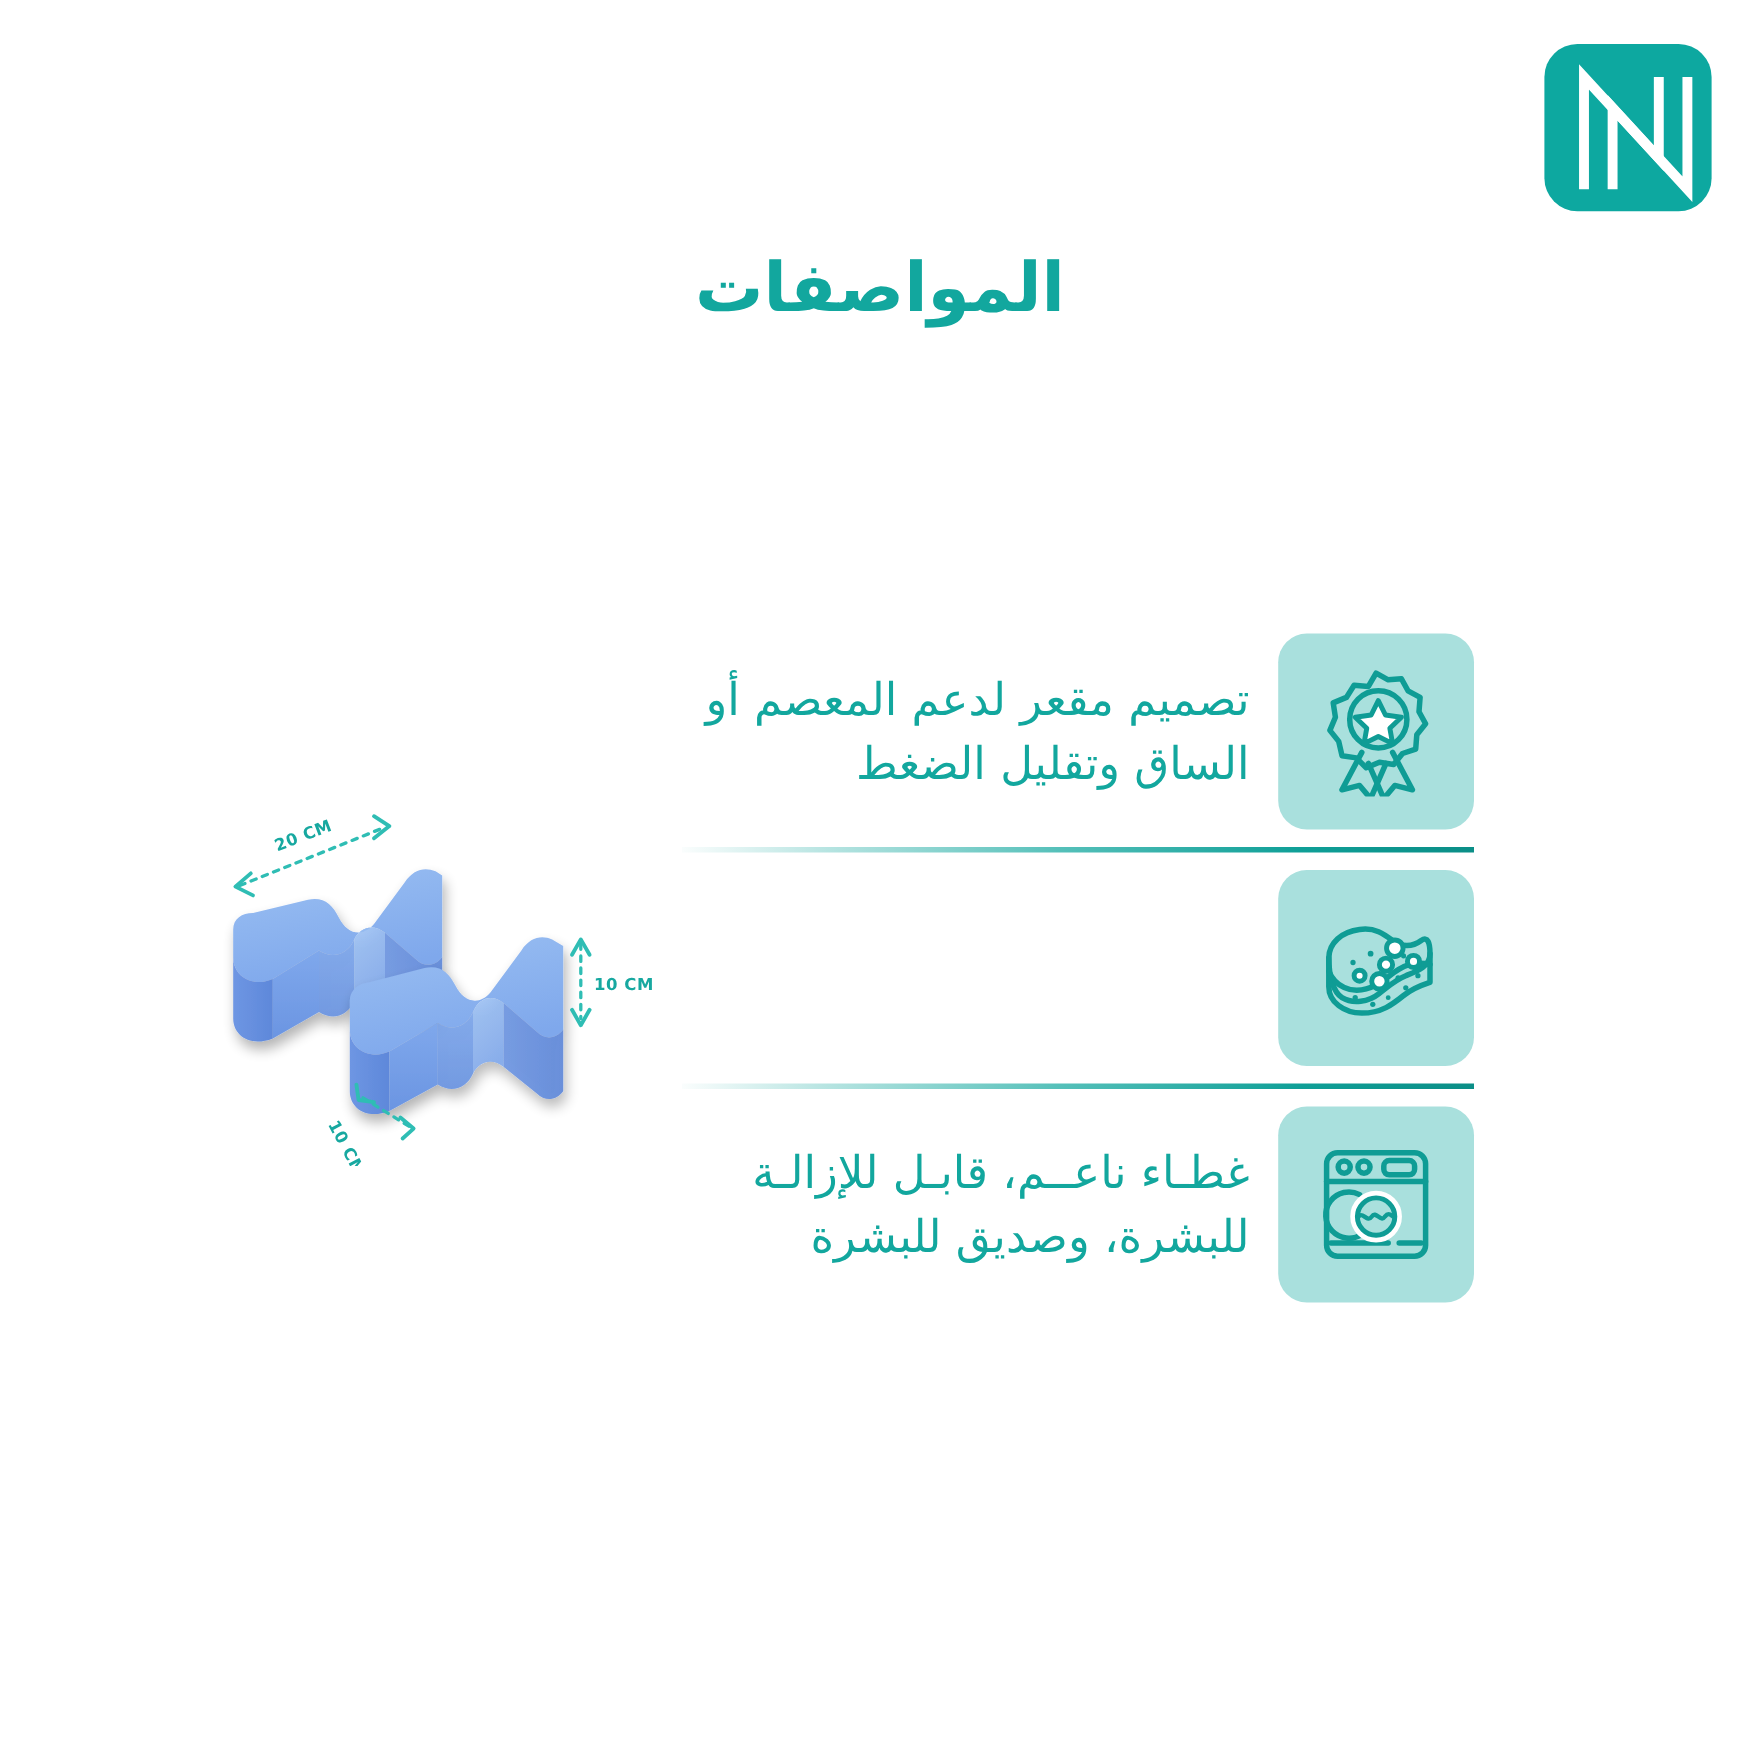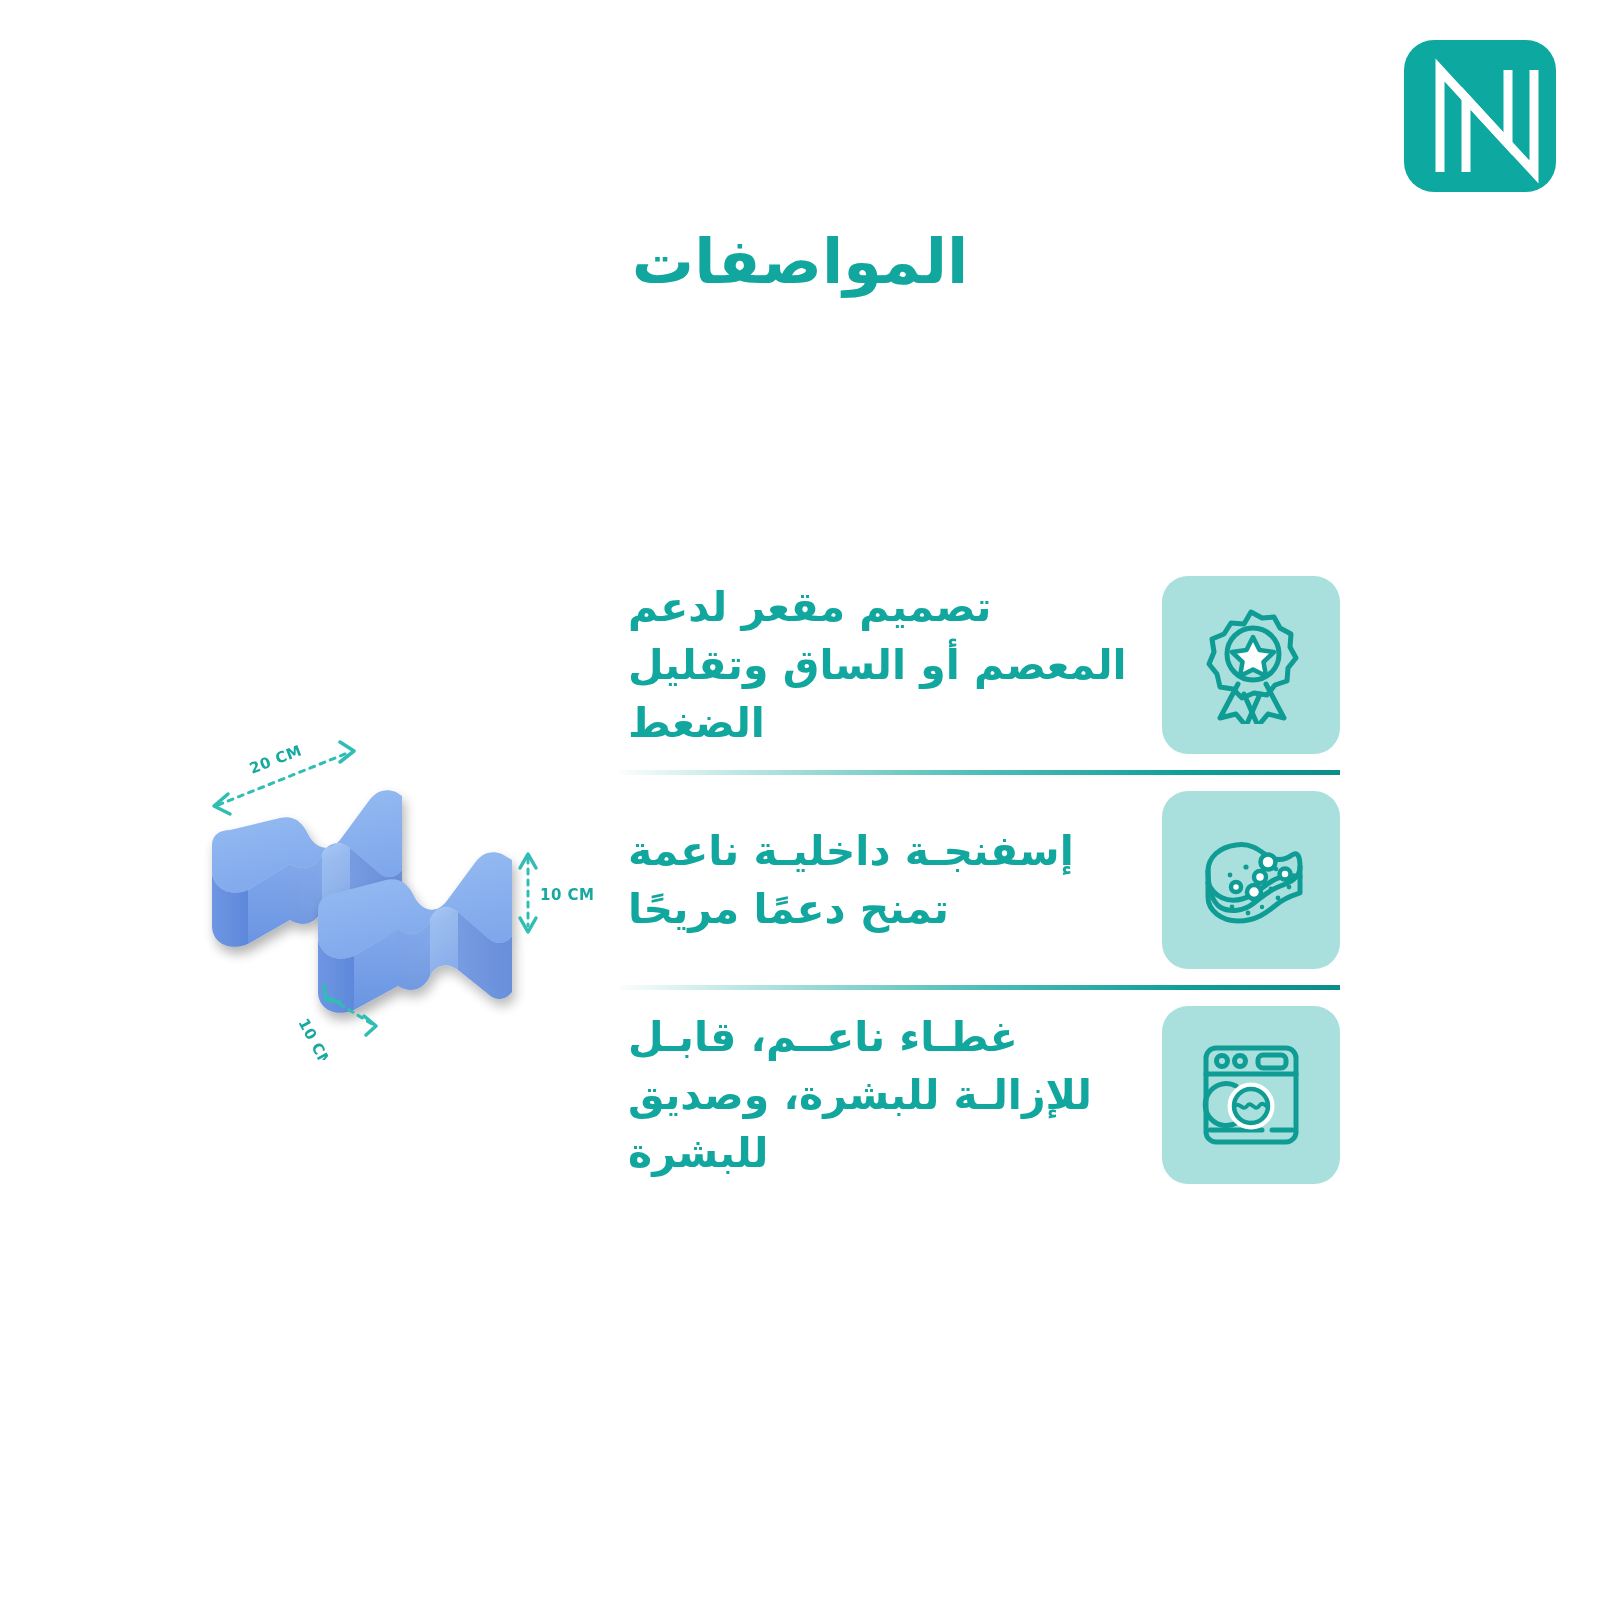--- a/index.html
+++ b/index.html
@@ -67,28 +67,28 @@
     position: relative;
     display: flex;
     flex-direction: row;
     align-items: center;
     justify-content: flex-end;
     height: 210px;
     box-sizing: border-box;
   }
   .feature-text {
     flex: 1 1 auto;
-    text-align: left;
+    text-align: right;
     direction: rtl;
     color: #12A79E;
     font-size: 41px;
     line-height: 1.42;
     padding-left: 8px;
     padding-right: 26px;
-    font-weight: 700;
+    font-weight: 400;
   }
   .feature-icon-tile {
     flex: 0 0 auto;
     width: 178px;
     height: 178px;
     border-radius: 26px;
     background: #A9E0DD;
     display: flex;
     align-items: center;
     justify-content: center;
@@ -211,21 +211,20 @@
             <circle cx="61" cy="48" r="26"></circle>
           </g>
           <path d="M61 31 L67.5 44 L82 46 L71.5 56 L74 70 L61 63.5 L48 70 L50.5 56 L40 46 L54.5 44 Z" fill="#ffffff" stroke="#0F9C95" stroke-width="4.5" stroke-linejoin="round"></path>
         </svg>
       </div>
     </div>
 
     <hr class="feature-divider">
 
     <div class="feature-row">
-      <div class="feature-text">إسفنجـة داخليـة ناعمة تمنح دعمًا مريحًا</div>
       <div class="feature-icon-tile">
         <svg width="118" height="118" viewBox="0 0 118 118" aria-hidden="true">
           <g fill="none" stroke="#0F9C95" stroke-width="5" stroke-linecap="round" stroke-linejoin="round">
 
             <path d="M16 50 L16 76 C16 90 30 100 46 100 C64 100 74 92 84 84 C94 76 102 74 108 72 L108 46"></path>
 
             <path d="M16 50 C16 36 28 26 44 24 C58 22 66 28 74 34 C82 40 92 40 100 34 C106 30 108 36 108 46 C108 58 96 62 86 66 C76 70 70 76 62 82 C52 90 38 92 28 86 C20 81 16 66 16 50 Z"></path>
 
             <path d="M16 62 C22 76 36 82 50 78 C62 75 70 66 80 60 C90 54 100 54 108 56"></path>
           </g>

